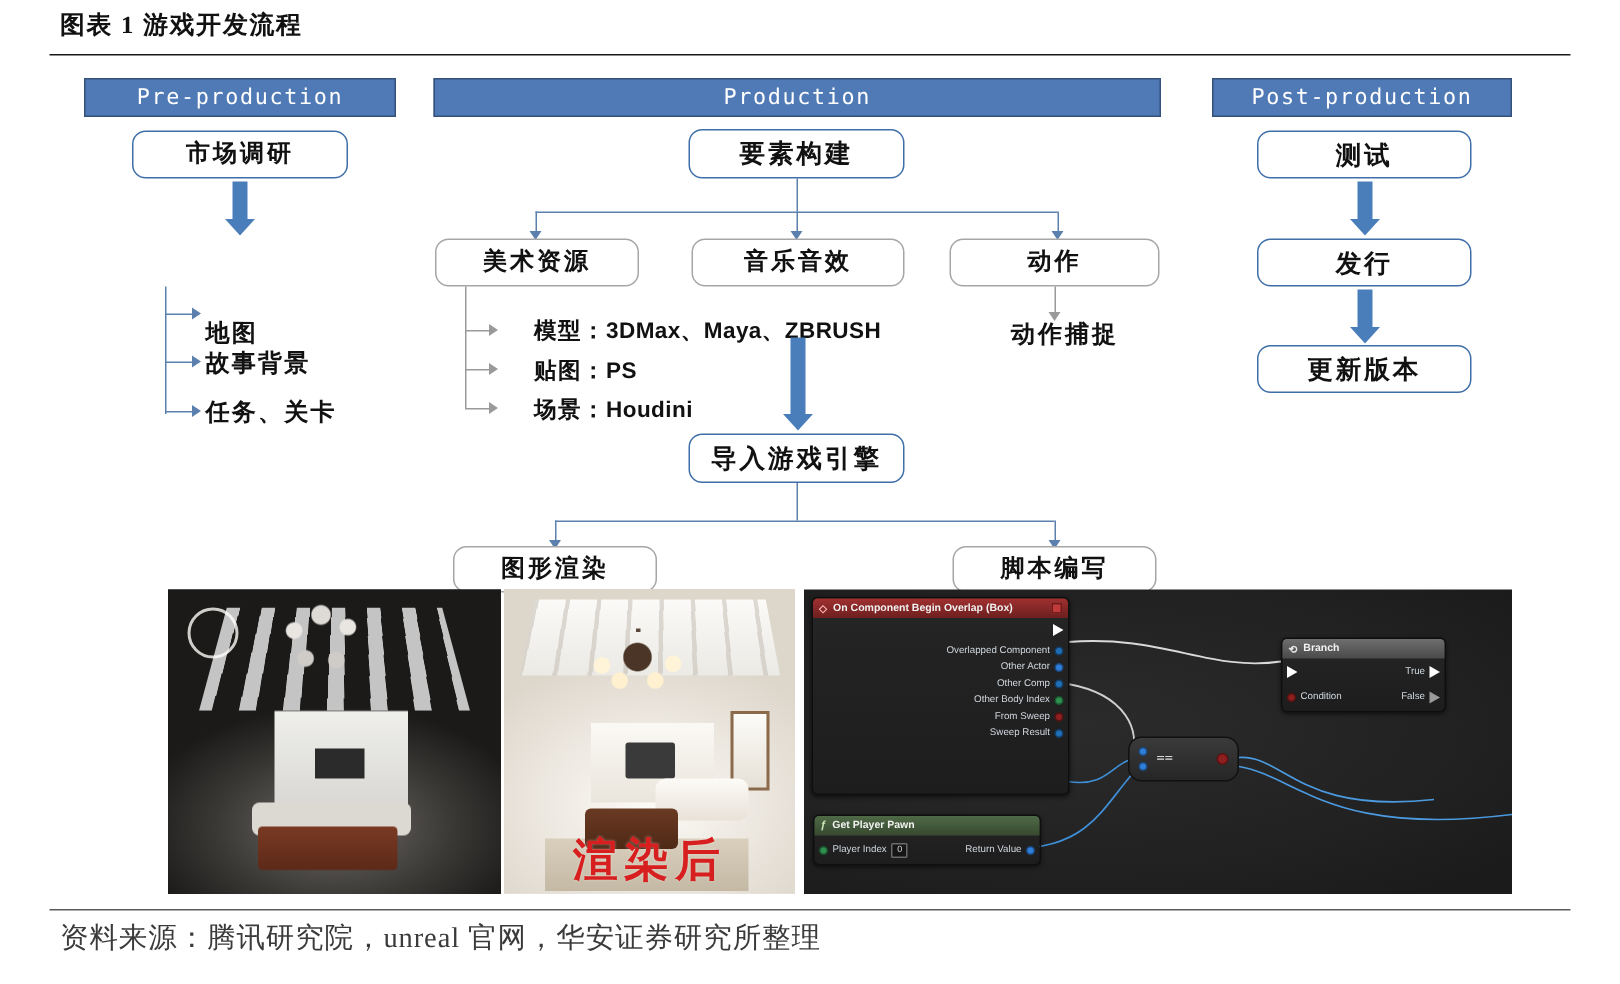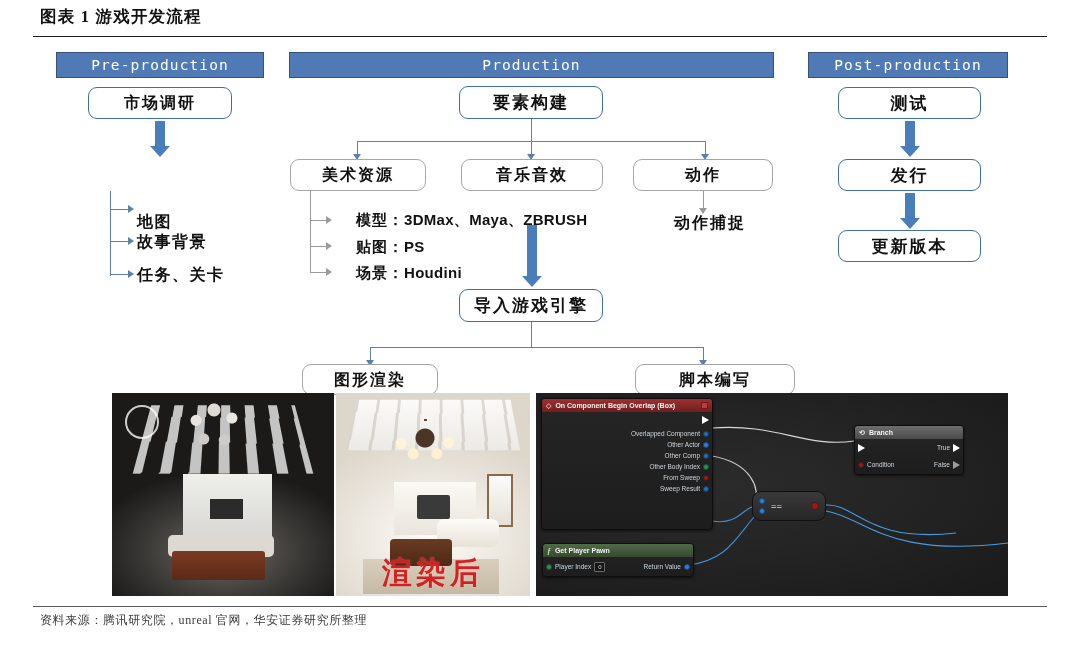--- a/index.html
+++ b/index.html
@@ -28,21 +28,21 @@
     border-top: 1.6px solid #1a1a1a;
   }
   .rule-bottom {
     position: absolute; left: 33px; top: 606px;
     width: 1014px; height: 0;
     border-top: 1.3px solid #5a5a5a;
   }
   .source {
     position: absolute; left: 40px; top: 612px;
     font-family: "Liberation Serif", "DejaVu Serif", serif;
-    font-size: 12px; color: #3b3b3b; letter-spacing: .6px;
+    font-size: 19px; color: #3b3b3b; letter-spacing: .6px;
     white-space: nowrap;
   }
 
   
   .phase-bar {
     position: absolute; height: 26px;
     background: #4f7ab5;
     border: 1.2px solid #36517c;
     display: flex; align-items: center; justify-content: center;
     color: #ffffff;
@@ -384,21 +384,21 @@
   <div class="node blue" style="left:459px; top:289px; width:144px; height:33px; font-size:17px;">导入游戏引擎</div>
 
   <div class="ln-v" style="left:531px; top:322px; height:25px;"></div>
   <div class="ln-h" style="left:370px; top:347px; width:333px;"></div>
   <div class="ln-v" style="left:370px; top:347px; height:14px;"></div>
   <div class="arw-down" style="left:365.5px; top:360px;"></div>
   <div class="ln-v" style="left:703px; top:347px; height:14px;"></div>
   <div class="arw-down" style="left:698.5px; top:360px;"></div>
 
   <div class="node gray" style="left:302px; top:364px; width:136px; height:31px; font-size:16px;">图形渲染</div>
-  <div class="node gray" style="left:635px; top:364px; width:160px; height:31px; font-size:16px;">脚本编写</div>
+  <div class="node gray" style="left:635px; top:364px; width:136px; height:31px; font-size:16px;">脚本编写</div>
 
   <div class="node blue" style="left:838px; top:87px; width:143px; height:32px; font-size:17px;">测试</div>
   <div class="block-arrow" style="left:900px; top:121px; height:36px;">
     <div class="shaft" style="height:25px;"></div>
     <div class="head" style="top:25px;"></div>
   </div>
   <div class="node blue" style="left:838px; top:159px; width:143px; height:32px; font-size:17px;">发行</div>
   <div class="block-arrow" style="left:900px; top:193px; height:36px;">
     <div class="shaft" style="height:25px;"></div>
     <div class="head" style="top:25px;"></div>

